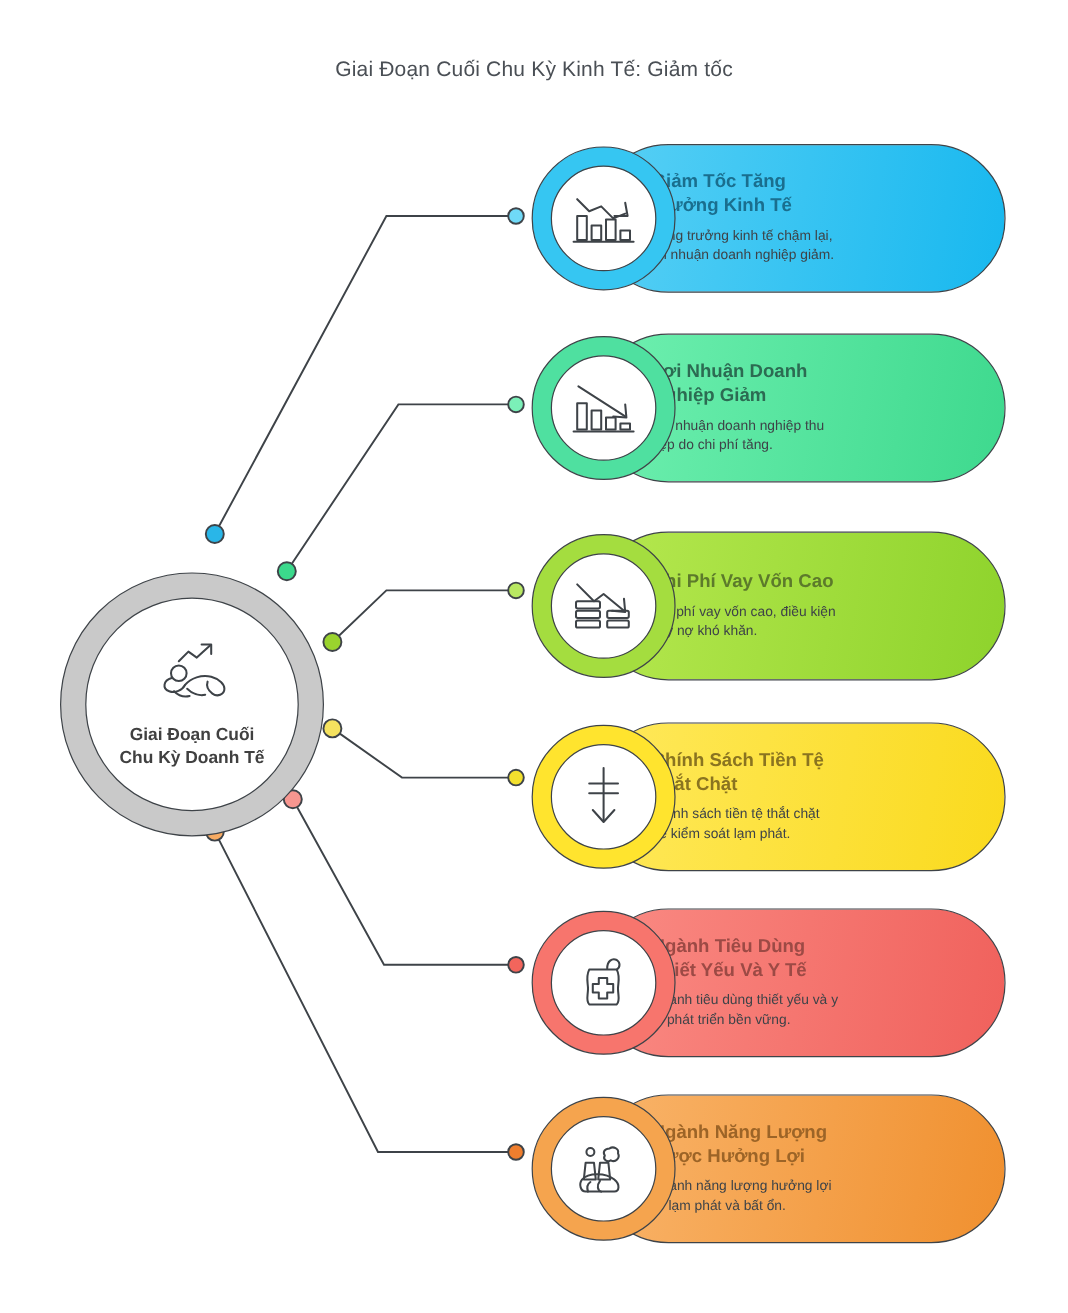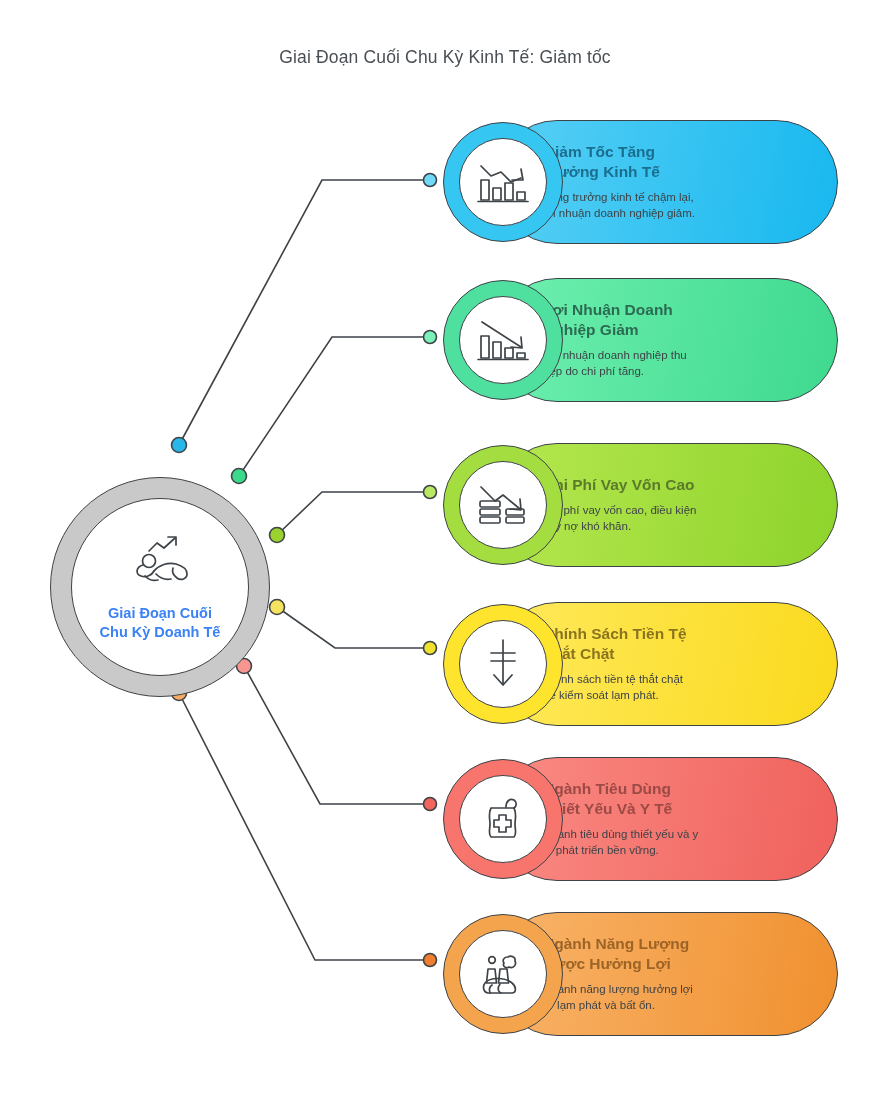--- a/index.html
+++ b/index.html
@@ -33,21 +33,21 @@
   #hub-inner {
     width: 178px; height: 178px; border-radius: 50%;
     background: #ffffff; border: 1.6px solid #3e4348;
     display: flex; flex-direction: column;
     align-items: center; justify-content: center;
     gap: 2px;
   }
   #hub-icon { margin-bottom: 6px; }
   #hub-label {
     text-align: center; font-size: 14.5px; font-weight: 700;
-    color: #3b82f6; line-height: 1.3; width: 160px; margin-top: 11px;
+    color: #404040; line-height: 1.3; width: 160px; margin-top: 11px;
   }
 
   
   .card {
     position: absolute;
     width: 395px; height: 124px;
   }
   .card-body {
     position: absolute; left: 52px; top: 0;
     width: 343px; height: 124px;

